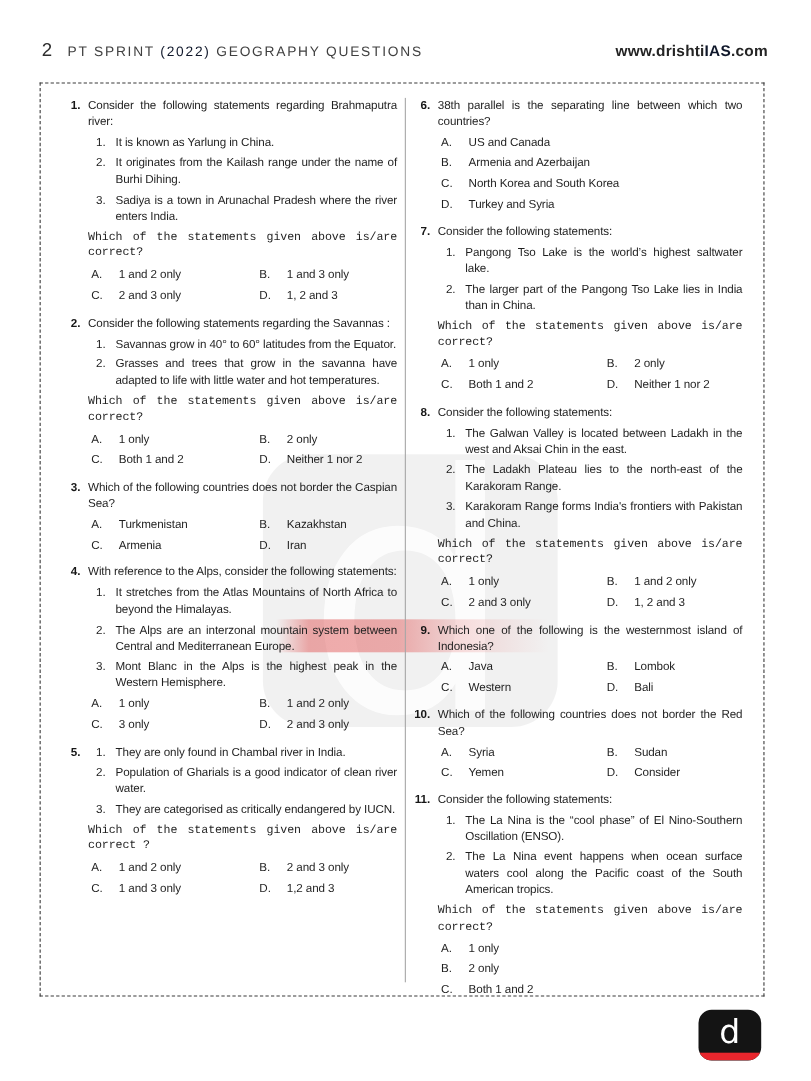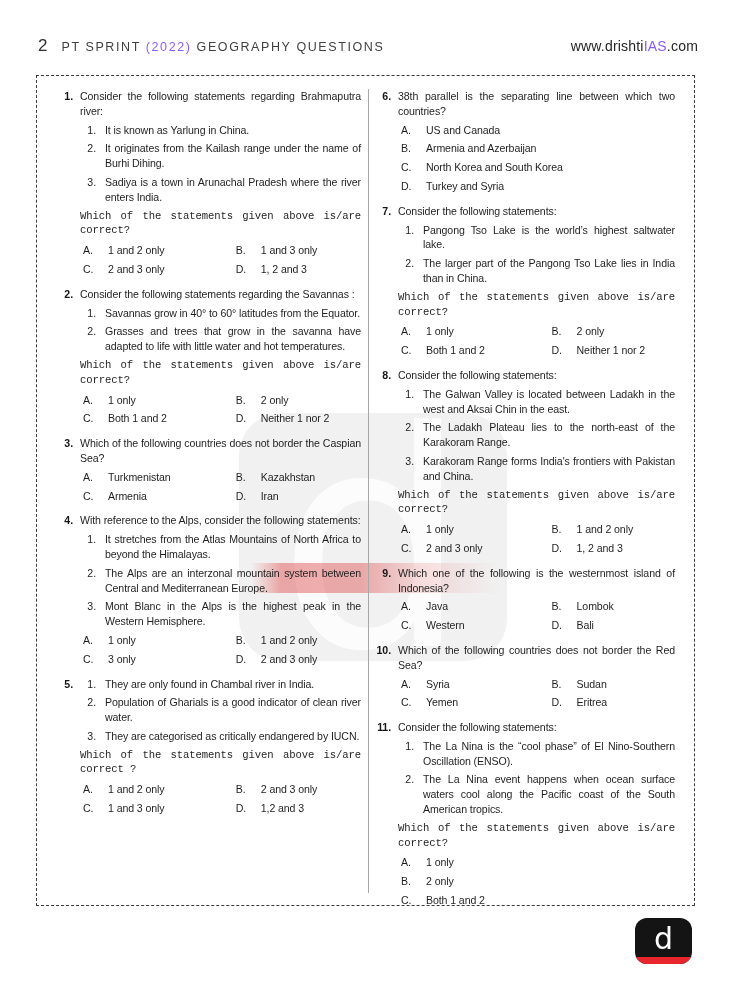--- a/index.html
+++ b/index.html
@@ -9,22 +9,22 @@
     font-family:"Liberation Sans", sans-serif; color:#1f1f1f; overflow:hidden;
   }
   
   .header {
     position:absolute; left:38px; right:39px; top:36px;
     display:flex; justify-content:space-between; align-items:baseline;
   }
   .h-left { display:flex; align-items:baseline; }
   .pagenum { font-size:17px; color:#2e2e2e; margin-right:13px; letter-spacing:1px; }
   .title { font-size:12.5px; color:#3f3f3f; letter-spacing:1.6px; white-space:pre; }
-  .red { color:#8b5cf6;text-align:center; }
-  .h-right { font-size:14px; color:#242424; letter-spacing:.2px; font-weight:400; }
+  .red { color:#0f172a;text-align:center; }
+  .h-right { font-size:14px; color:#242424; letter-spacing:.2px; font-weight:700; }
   
   .qbox {
     position:absolute; left:36px; top:75px; width:659px; height:831px;
     border:1.6px dashed #3a3a3a; overflow:hidden;
   }
   
   .wm {
     position:absolute; left:202px; top:337px; width:268px; height:248px;
     background:rgba(0,0,0,0.055); border-radius:42px; z-index:0;
     display:flex; align-items:center; justify-content:center; overflow:hidden;
@@ -408,21 +408,21 @@
                 <div class="opt">
                   <div class="optn">B.</div>
                   <div class="optt">Sudan</div>
                 </div>
                 <div class="opt">
                   <div class="optn">C.</div>
                   <div class="optt">Yemen</div>
                 </div>
                 <div class="opt">
                   <div class="optn">D.</div>
-                  <div class="optt">Eritrea</div>
+                  <div class="optt">Consider</div>
                 </div>
               </div>
             </div>
           </div>
           <div class="q">
             <div class="qnum">11.</div>
             <div class="qbody">
               <div class="stem">Consider the following statements:</div>
               <div class="stlist">
                 <div class="st">

